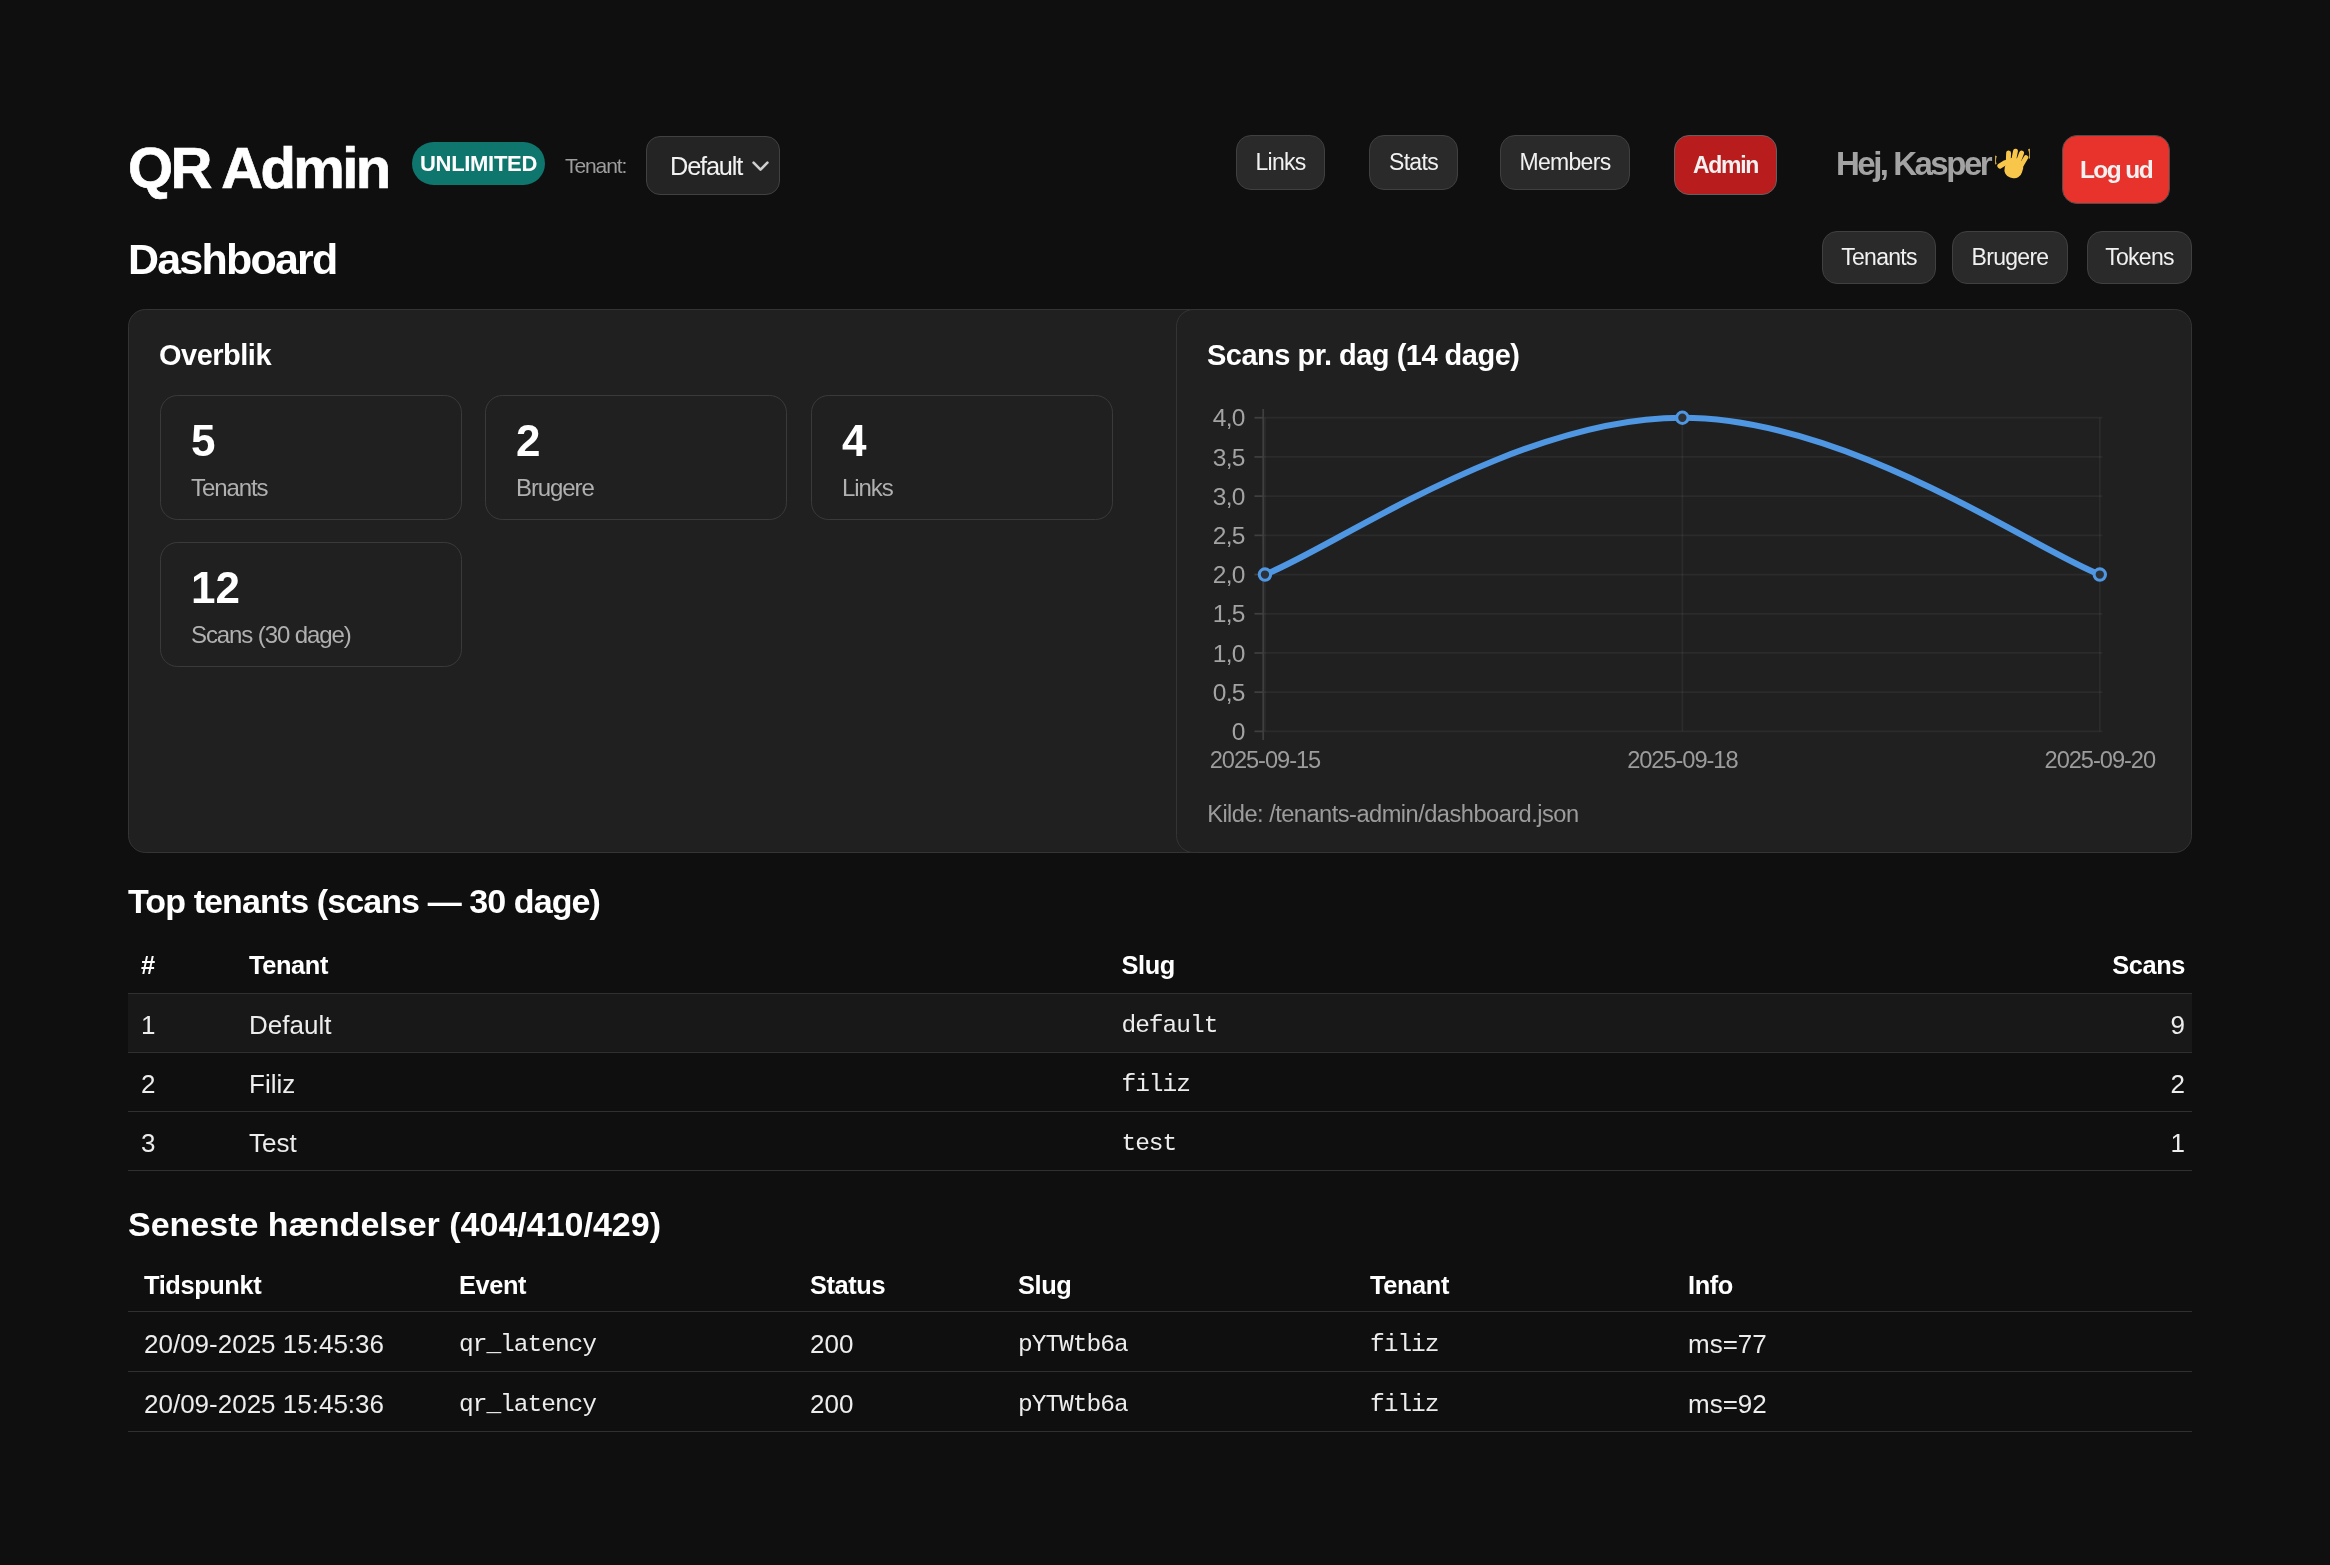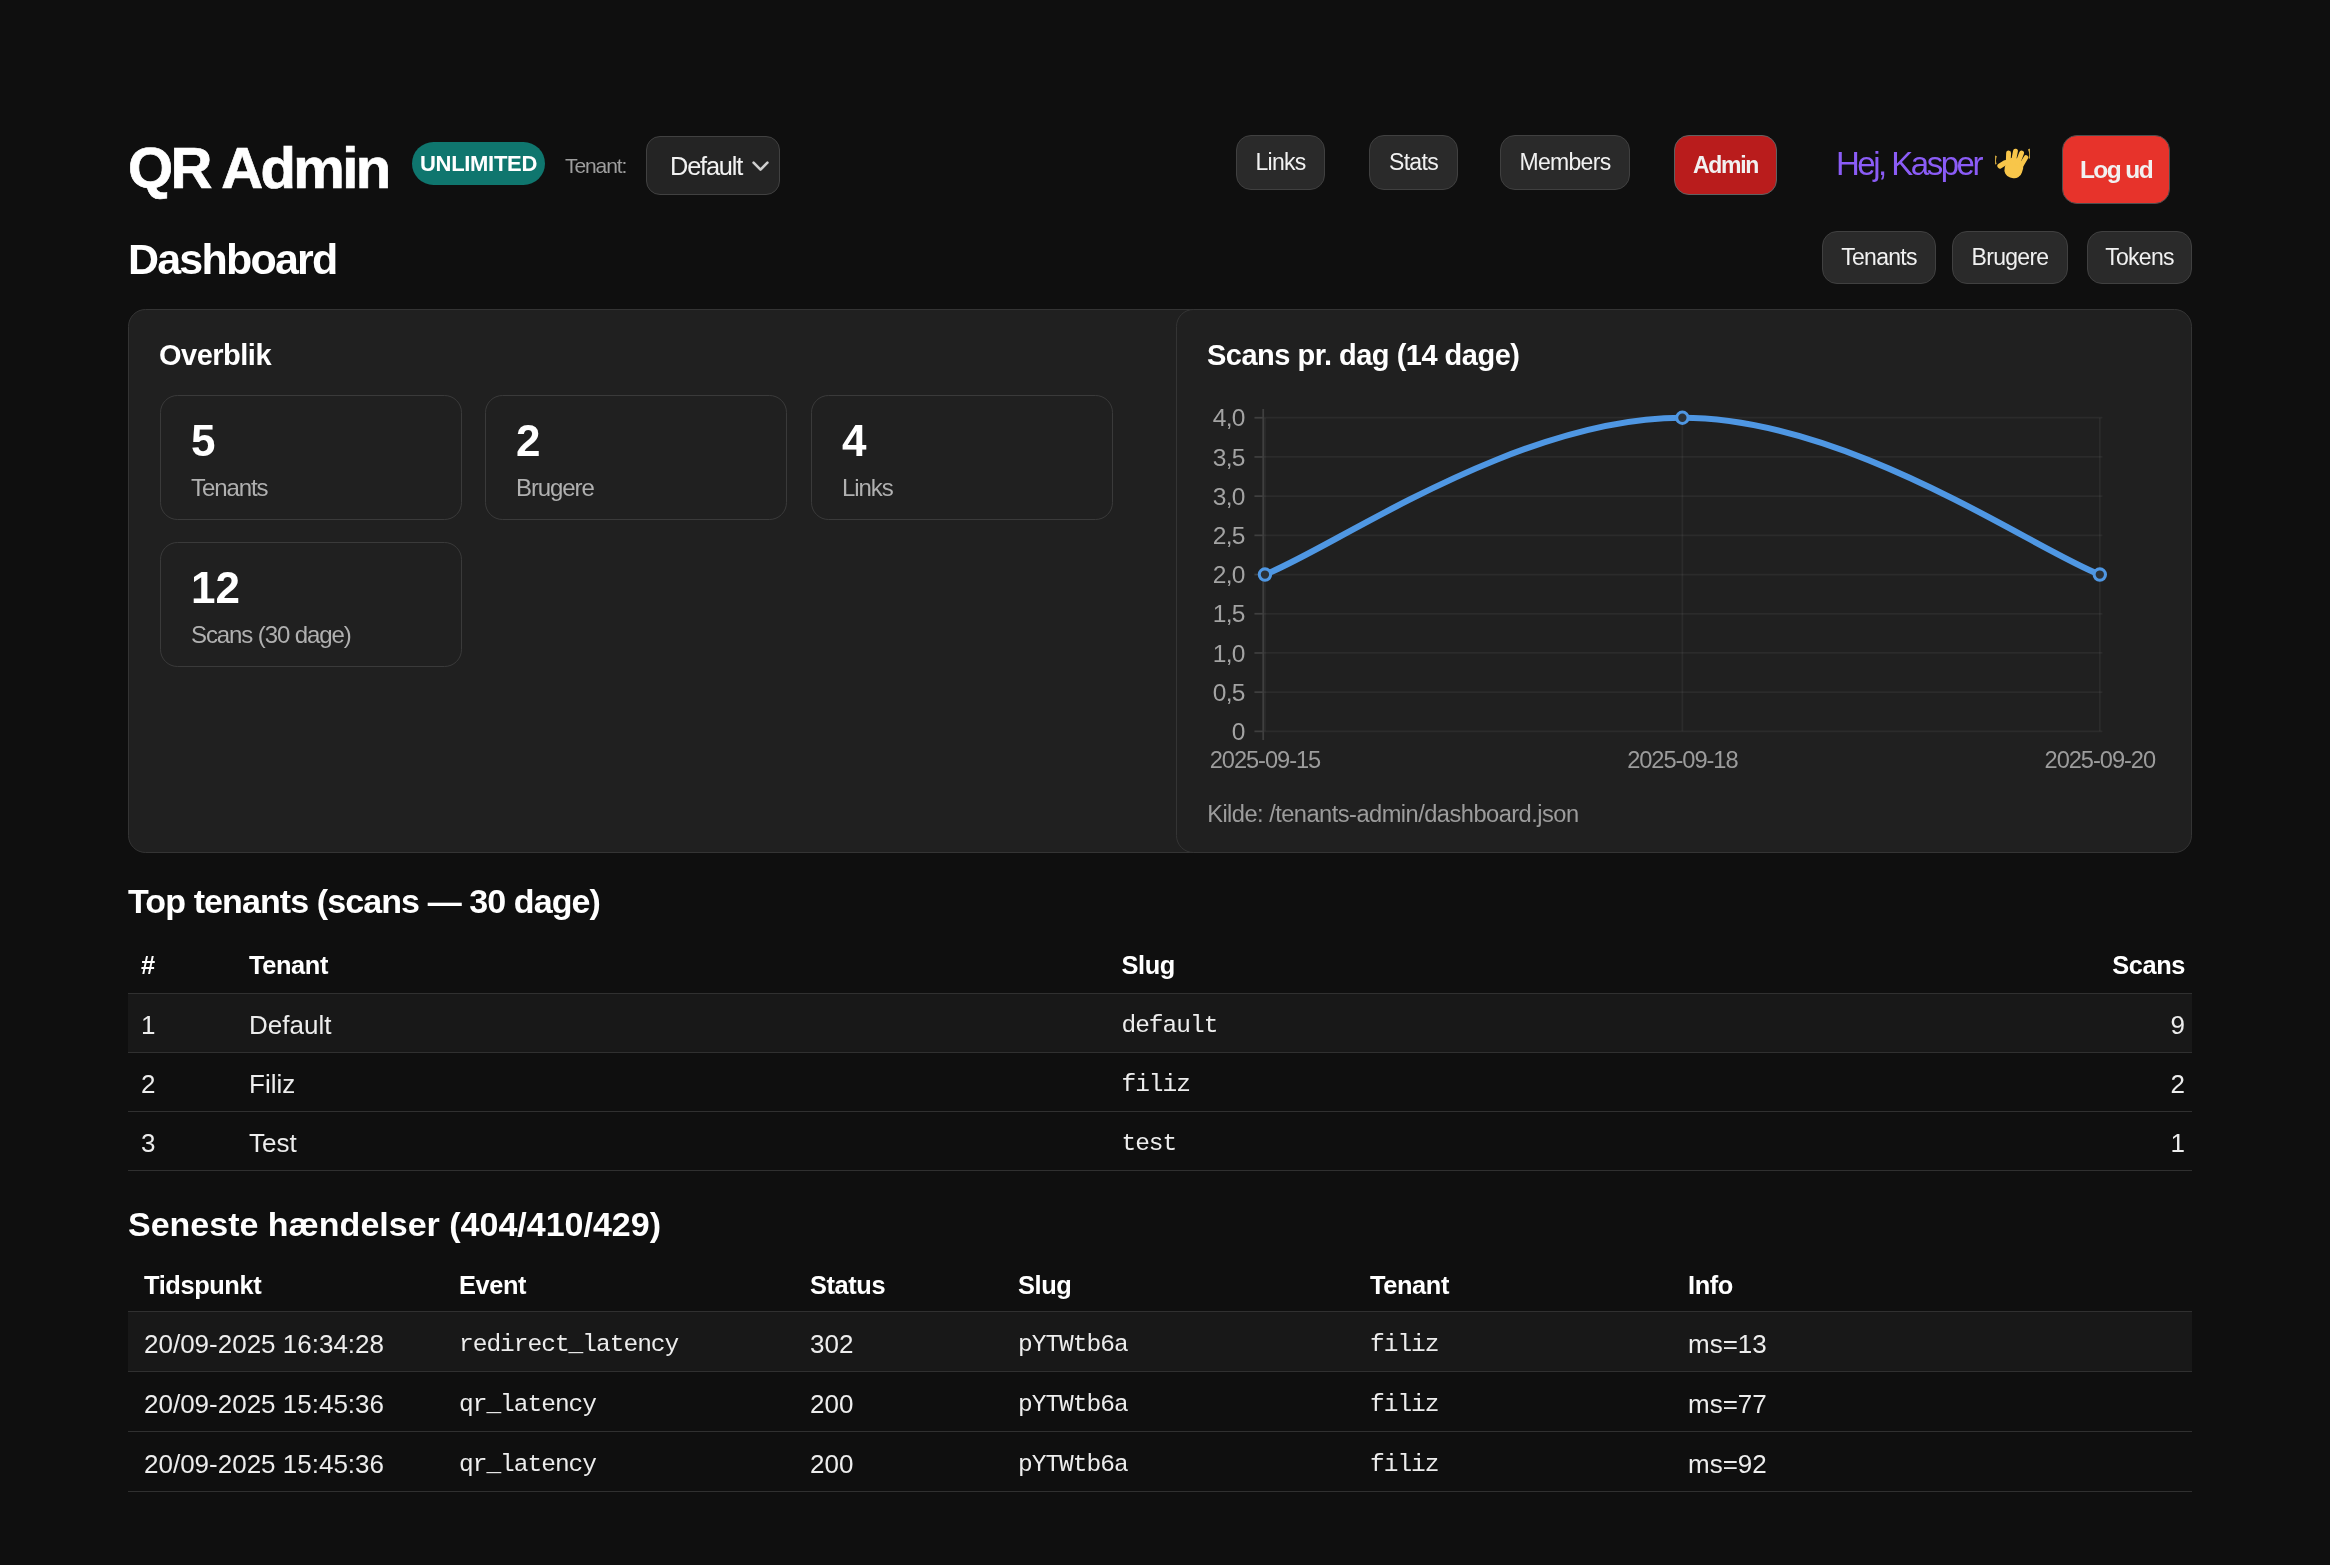--- a/index.html
+++ b/index.html
@@ -45,21 +45,21 @@
     <span class="txt">Default</span>
     <svg class="abs" style="right:8.8px; top:23px;" width="19" height="12.3" viewBox="0 0 22 14">
       <polyline points="3,3 11,11 19,3" fill="none" stroke="#cfcfcf" stroke-width="3" stroke-linecap="round" stroke-linejoin="round"></polyline>
     </svg>
   </div>
 
   <div class="abs btn" style="left:1236px; top:135px; width:89px; height:55px;">Links</div>
   <div class="abs btn" style="left:1369px; top:135px; width:89px; height:55px;">Stats</div>
   <div class="abs btn" style="left:1500px; top:135px; width:130px; height:55px;">Members</div>
   <div class="abs btn orange" style="left:1674px; top:135px; width:103px; height:60px;">Admin</div>
-  <div class="abs" style="left:1836px; top:147px; font-size:33px; font-weight:400; letter-spacing:-2.5px; line-height:1; color:#8b5cf6;">Hej, Kasper</div>
+  <div class="abs" style="left:1836px; top:147px; font-size:33px; font-weight:700; letter-spacing:-2.5px; line-height:1; color:#a3a3a3;">Hej, Kasper</div>
   <svg class="abs" style="left:1995px; top:146px;" width="35" height="39" viewBox="0 0 40 44">
     <g transform="rotate(16 20 26)">
       <g fill="#f8c64a">
         <rect x="11" y="13" width="20.5" height="23" rx="9"></rect>
         <rect x="9.2" y="6.5" width="5.6" height="17" rx="2.8" transform="rotate(-14 12 15)"></rect>
         <rect x="15.4" y="2.6" width="5.6" height="19" rx="2.8" transform="rotate(-5 18.2 12)"></rect>
         <rect x="21.6" y="2.9" width="5.6" height="18" rx="2.8" transform="rotate(5 24.4 12)"></rect>
         <rect x="27.4" y="6.2" width="5.2" height="15" rx="2.6" transform="rotate(15 30 13.5)"></rect>
         <rect x="4.6" y="17.5" width="6" height="13" rx="3" transform="rotate(42 7.6 24)"></rect>
       </g>
@@ -205,28 +205,20 @@
       <tr>
           <th style="padding-left:16px;">Tidspunkt</th>
           <th>Event</th>
           <th>Status</th>
           <th>Slug</th>
           <th>Tenant</th>
           <th>Info</th>
         </tr>
     </thead>
     <tbody>
-      <tr class="hl">
-          <td style="padding-left:16px;">20/09-2025 16:34:28</td>
-          <td class="mono">redirect_latency</td>
-          <td>302</td>
-          <td class="mono">pYTWtb6a</td>
-          <td class="mono">filiz</td>
-          <td>ms=13</td>
-        </tr>
       <tr>
           <td style="padding-left:16px;">20/09-2025 15:45:36</td>
           <td class="mono">qr_latency</td>
           <td>200</td>
           <td class="mono">pYTWtb6a</td>
           <td class="mono">filiz</td>
           <td>ms=77</td>
         </tr>
       <tr>
           <td style="padding-left:16px;">20/09-2025 15:45:36</td>

